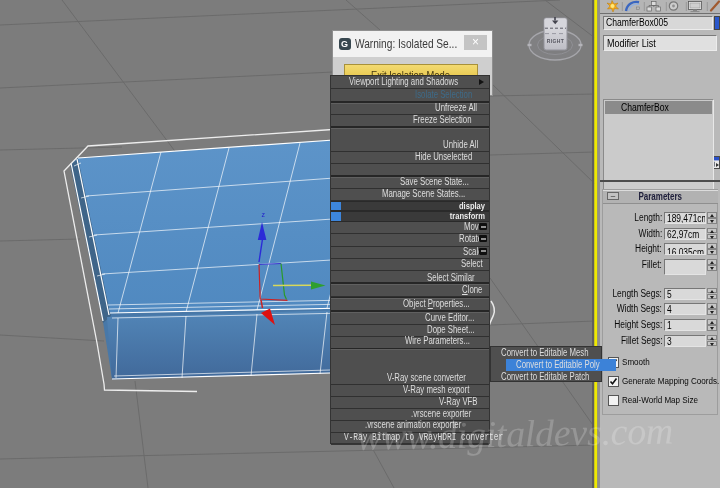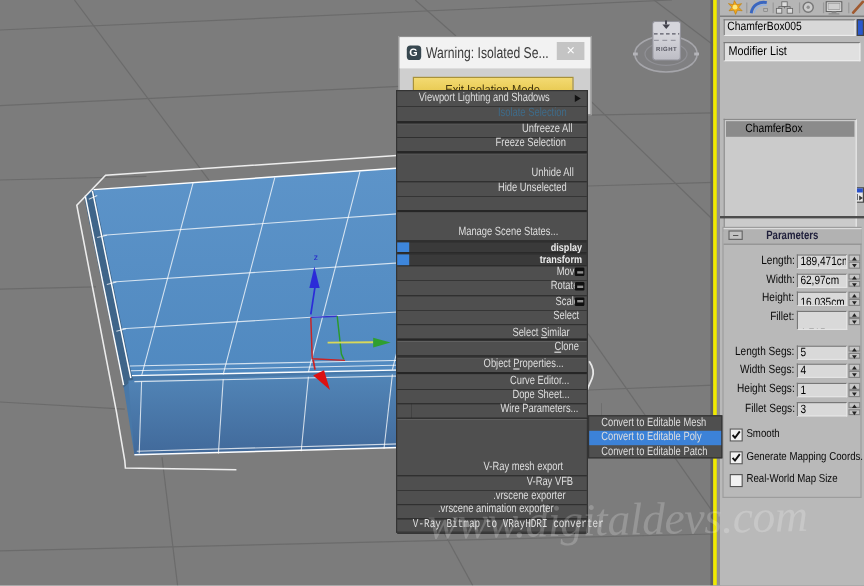--- a/index.html
+++ b/index.html
@@ -328,20 +328,21 @@
 <div id="menu">
   <div class="mi" style="top:0.8px;"><span class="t">Viewport Lighting and Shadows</span><span class="arr"></span></div>
   <div class="mi dis" style="top:13.1px;"><span class="t">Isolate Selection</span></div>
   <div class="sep" style="top:25.6px;"></div>
   <div class="mi" style="top:26.3px;"><span class="t">Unfreeze All</span></div>
   <div class="mi" style="top:38.5px;"><span class="t">Freeze Selection</span></div>
   <div class="sep" style="top:50.9px;"></div>
   <div class="mi" style="top:63.7px;"><span class="t">Unhide All</span></div>
   <div class="mi" style="top:75.5px;"><span class="t">Hide Unselected</span></div>
   <div class="sep" style="top:99.9px;"></div>
+  <div class="mi" style="top:100.6px;"><span class="t">Save Scene State...</span></div>
   <div class="mi" style="top:112.3px;"><span class="t">Manage Scene States...</span></div>
   <div class="qbar" style="top:126.6px;height:8.2px;line-height:8.6px;"><span class="qt">display</span><span class="qtag"></span></div>
   <div class="qbar" style="top:136.8px;height:8.6px;line-height:9px;"><span class="qt">transform</span><span class="qtag"></span></div>
   <div class="mi" style="top:145.8px;"><span class="t">Move</span><span class="micon">
           <i></i>
         </span></div>
   <div class="mi" style="top:157.9px;"><span class="t">Rotate</span><span class="micon">
           <i></i>
         </span></div>
   <div class="mi" style="top:170.1px;"><span class="t">Scale</span><span class="micon">
@@ -349,26 +350,27 @@
         </span></div>
   <div class="mi" style="top:182.3px;"><span class="t">Select</span></div>
   <div class="mi" style="top:196px;"><span class="t">Select <u>S</u>imilar</span></div>
   <div class="sep" style="top:206.9px;"></div>
   <div class="mi" style="top:208.7px;"><span class="t"><u>C</u>lone</span></div>
   <div class="sep" style="top:221.1px;"></div>
   <div class="mi" style="top:222.3px;"><span class="t">Object <u>P</u>roperties...</span></div>
   <div class="sep" style="top:234.7px;"></div>
   <div class="mi" style="top:236.3px;"><span class="t">Curve Editor...</span></div>
   <div class="mi" style="top:248.1px;"><span class="t">Dope Sheet...</span></div>
-  <div class="mi" style="top:259.9px;margin-left:12px;"><span class="t">Wire Parameters...</span></div>
+  <div class="mi" style="top:259.9px;"><span class="t">Wire Parameters...</span></div>
   <div class="sep" style="top:272.1px;"></div>
+  <div class="mi" style="top:296.7px;"><span class="t">V-Ray scene converter</span></div>
   <div class="mi" style="top:308.5px;"><span class="t">V-Ray mesh export</span></div>
   <div class="mi" style="top:320.3px;"><span class="t">V-Ray VFB</span></div>
   <div class="mi" style="top:332.1px;"><span class="t">.vrscene exporter</span></div>
   <div class="mi" style="top:343.9px;"><span class="t">.vrscene animation exporter</span></div>
   <div class="mi" style="top:356.2px;font-family:Liberation Mono, monospace;"><span class="t">V-Ray Bitmap to VRayHDRI converter</span></div>
 </div>
 <div id="submenu">
   <div class="si" style="top:0.5px;"><span class="t">Convert to Editable Mesh</span></div>
-  <div class="si hl" style="top:12.5px;height:11.8px;line-height:11.8px;"><span class="t">Convert to Editable Poly</span></div>
+  <div class="si hl" style="top:12.5px;height:11.8px;line-height:11.8px;margin-left:15px;"><span class="t">Convert to Editable Poly</span></div>
   <div class="si" style="top:24.3px;"><span class="t">Convert to Editable Patch</span></div>
 </div>
 <div id="wm">www.digitaldevs.com</div>
 </div>
 </body></html>

